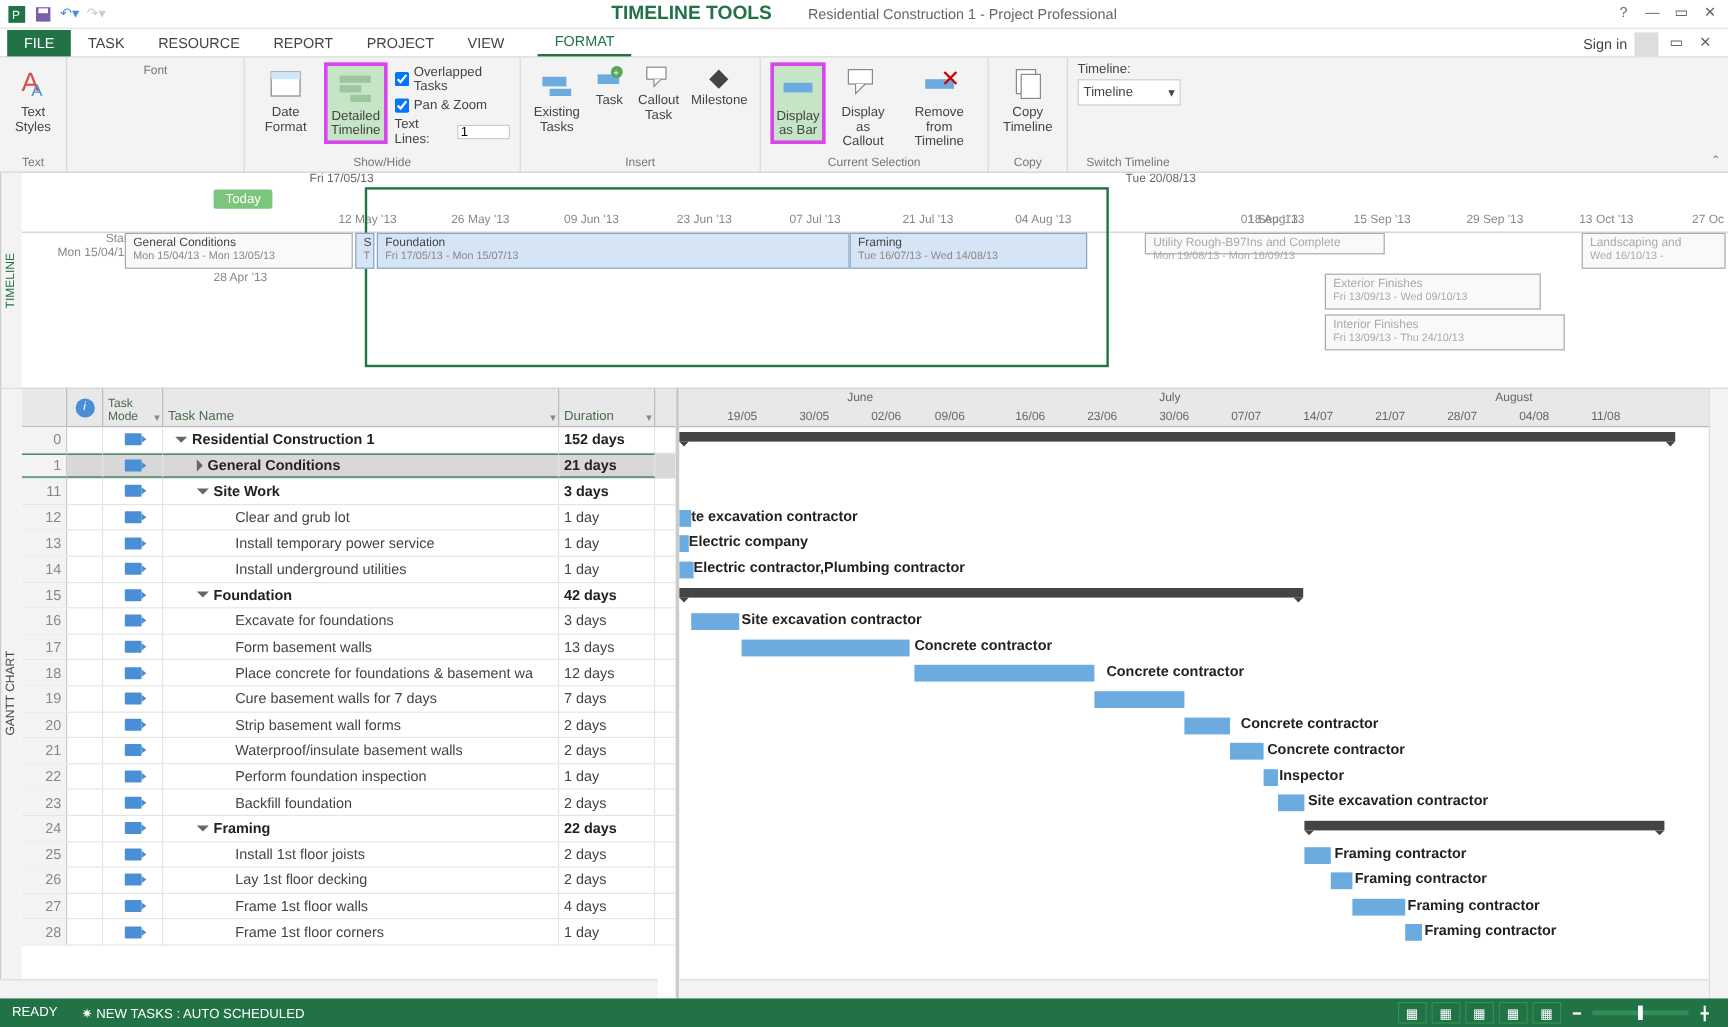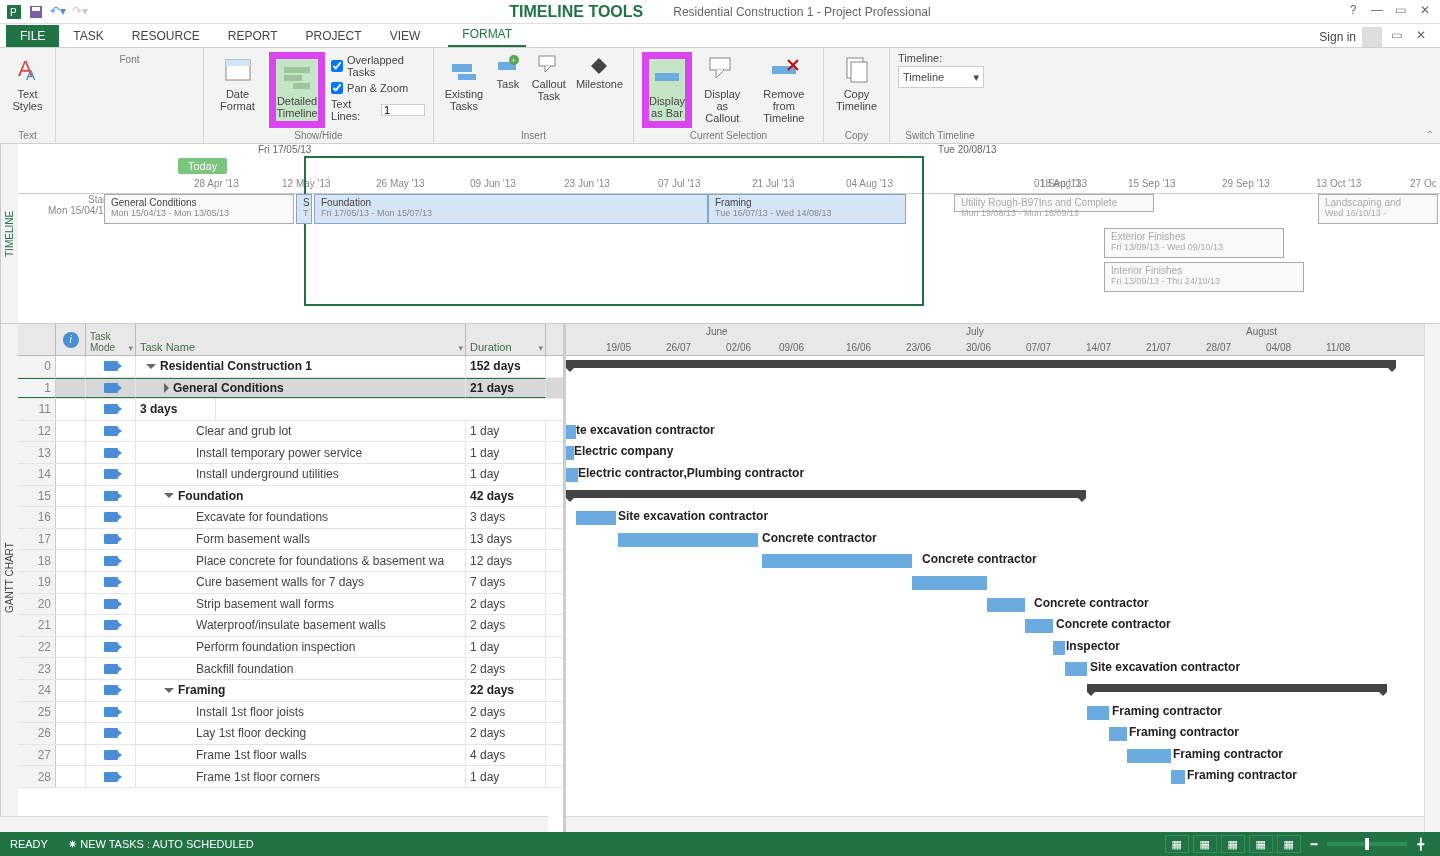--- a/index.html
+++ b/index.html
@@ -21,21 +21,21 @@
 .rtab { padding: 4px 14px; color: #444; font-size: 12px; }
 .rtab.active { color: #217346; border-bottom: 2px solid #217346; }
 .signin-area { margin-left: auto; display: flex; align-items: center; gap: 6px; padding-right: 4px; }
 
 
 .ribbon { height: 96px; background: #f3f3f3; border-bottom: 1px solid #d0d0d0; display: flex; position: relative; }
 .rgroup { border-right: 1px solid #d8d8d8; padding: 4px 8px 2px 8px; display: flex; flex-direction: column; justify-content: space-between; }
 .rgroup .glabel { font-size: 10px; color: #777; text-align: center; margin-top: 2px; }
 .rgroup .gbody { display: flex; align-items: flex-start; gap: 6px; flex: 1; }
 .bigbtn { display: flex; flex-direction: column; align-items: center; justify-content: flex-start; width: 56px; padding: 2px; text-align: center; font-size: 11px; line-height: 12px; cursor: default; }
-.bigbtn.active { background: #c6e5c6; border: 7px solid #d946ef; }
+.bigbtn.active { background: #c6e5c6; border: 3px solid #d946ef; }
 .bigbtn .bigico { width: 32px; height: 32px; margin-bottom: 2px; display: inline-block; }
 .ico24 { width: 24px; height: 24px; display: inline-block; }
 .chk { display: flex; align-items: center; gap: 4px; font-size: 11px; color: #444; }
 .chk input { width: 12px; height: 12px; }
 .font-box { display: flex; flex-direction: column; gap: 4px; }
 .font-row { display: flex; gap: 2px; align-items: center; }
 .combo { border: 1px solid #ccc; background: #fff; height: 20px; font-size: 11px; padding: 0 2px; }
 .fmtbtn { width: 20px; height: 20px; border: 1px solid transparent; display: inline-flex; align-items: center; justify-content: center; font-size: 12px; }
 .tlselect { border: 1px solid #ccc; background: #fff; height: 22px; width: 86px; font-size: 11px; padding: 0 4px; display: flex; align-items: center; justify-content: space-between; }
 .collapse-caret { position: absolute; right: 6px; bottom: 3px; color: #888; font-size: 10px; }
@@ -304,21 +304,21 @@
 
 <div class="timeline-wrap">
   <div class="tl-side">TIMELINE</div>
   <div class="tl-body">
     <div class="tl-header-dates">
       <span style="left:240px">Fri 17/05/13</span>
       <span style="left:920px">Tue 20/08/13</span>
     </div>
     <div class="today-badge">Today</div>
     <div class="tl-scale" id="tl-scale">
-        <span style="left: 176px;">28 Apr '13</span>
+        <span style="left: 160px; margin-top: 48px;">28 Apr '13</span>
         <span style="left: 264px;">12 May '13</span>
         <span style="left: 358px;">26 May '13</span>
         <span style="left: 452px;">09 Jun '13</span>
         <span style="left: 546px;">23 Jun '13</span>
         <span style="left: 640px;">07 Jul '13</span>
         <span style="left: 734px;">21 Jul '13</span>
         <span style="left: 828px;">04 Aug '13</span>
         <span style="left: 975px; margin-left: 47px;">18 Aug '13</span>
         <span style="left: 1016px;">01 Sep '13</span>
         <span style="left: 1110px;">15 Sep '13</span>
@@ -419,20 +419,24 @@
             <span class="bold">General Conditions</span>
           </div>
           <div class="td c4 bold">21 days</div>
         </div>
         <div class="trow">
           <div class="td c0">11</div>
           <div class="td c1"></div>
           <div class="td c2">
             <span class="mode-ico"></span>
           </div>
+          <div class="td c3" style="padding-left:28px">
+            <span class="tri open"></span>
+            <span class="bold">Site Work</span>
+          </div>
           <div class="td c4 bold">3 days</div>
         </div>
         <div class="trow">
           <div class="td c0">12</div>
           <div class="td c1"></div>
           <div class="td c2">
             <span class="mode-ico"></span>
           </div>
           <div class="td c3" style="padding-left:60px">
             <span class="">Clear and grub lot</span>
@@ -619,21 +623,21 @@
         </div>
       </div>
     <div class="hscroll" style="left:0;width:548px"></div>
   </div>
   <div class="chart-area">
     <div class="chart-header" id="chart-header">
         <span class="month" style="left: 140px;">June</span>
         <span class="month" style="left: 400px;">July</span>
         <span class="month" style="left: 680px;">August</span>
         <span class="day" style="left: 40px;">19/05</span>
-        <span class="day" style="left: 100px;">26/07</span>
+        <span class="day" style="left: 100px;">30/05</span>
         <span class="day" style="left: 160px;">02/06</span>
         <span class="day" style="left: 213px;">09/06</span>
         <span class="day" style="left: 280px;">16/06</span>
         <span class="day" style="left: 340px;">23/06</span>
         <span class="day" style="left: 400px;">30/06</span>
         <span class="day" style="left: 460px;">07/07</span>
         <span class="day" style="left: 520px;">14/07</span>
         <span class="day" style="left: 580px;">21/07</span>
         <span class="day" style="left: 640px;">28/07</span>
         <span class="day" style="left: 700px;">04/08</span>

